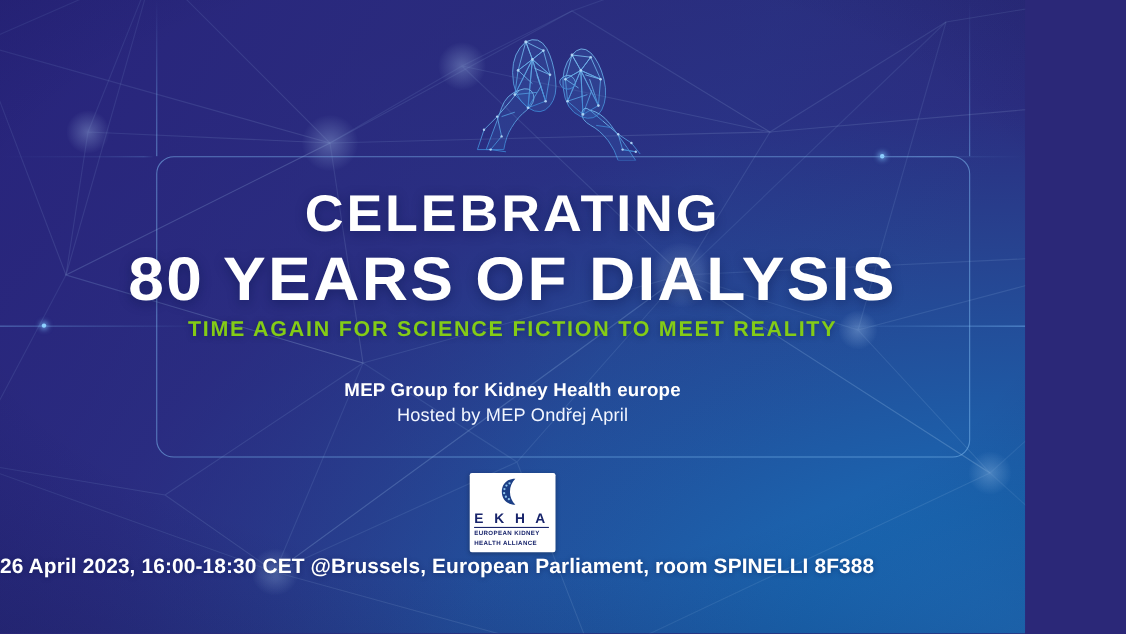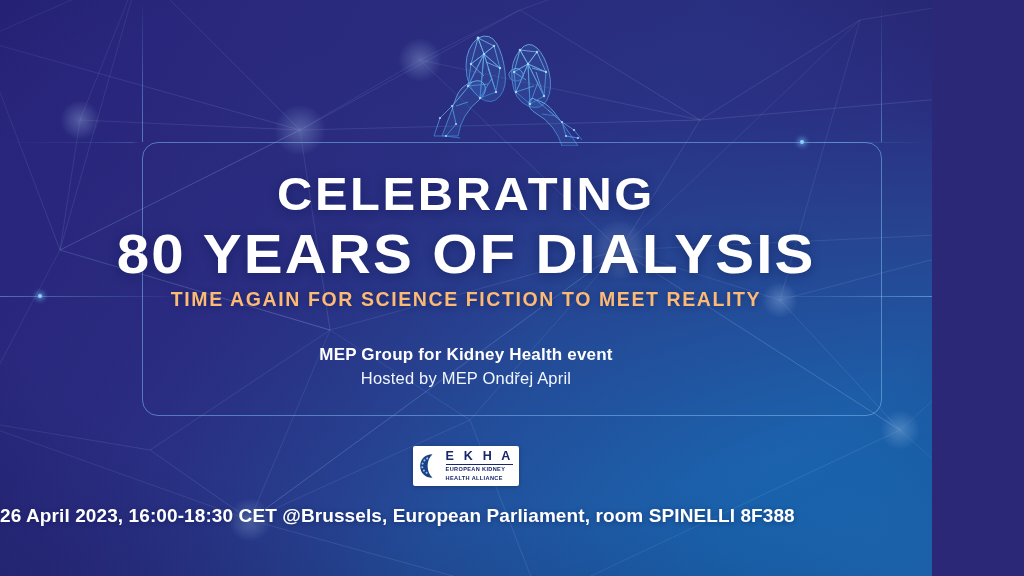--- a/index.html
+++ b/index.html
@@ -69,21 +69,21 @@
     display:block;font-weight:700;line-height:1;
     font-family:"Liberation Sans","DejaVu Sans",sans-serif;
     letter-spacing:2.5px;
     text-shadow:0 2px 10px rgba(8,20,70,.45);
     transform:scaleX(1.04);
   }
   .hl1{font-size:47px;}
   .hl2{font-size:56px;margin-top:9px;letter-spacing:2px;}
   .subhead{
     position:absolute;left:0;right:0;top:288px;text-align:center;
-    color:#fdba74;font-size:19.5px;font-weight:700;letter-spacing:1.6px;
+    color:#84cc16;font-size:19.5px;font-weight:700;letter-spacing:1.6px;
     text-shadow:0 1px 6px rgba(8,20,70,.4);
   }
 
   
   .ev1{
     position:absolute;left:0;right:0;top:345px;text-align:center;
     color:#ffffff;font-size:17px;font-weight:700;letter-spacing:.2px;
   }
   .ev2{
     position:absolute;left:0;right:0;top:369px;text-align:center;
@@ -92,20 +92,21 @@
 
   
   .logos{
     position:absolute;left:0;right:0;top:443px;height:46px;
     display:flex;align-items:center;justify-content:center;gap:26px;
   }
   .ekha{
     background:#ffffff;border-radius:2px;
     padding:4px 6px 4px 4px;display:flex;align-items:center;gap:5px;
     box-shadow:0 1px 4px rgba(0,0,0,.25);
+    flex-direction:column;
   }
   .ekha-mark{width:24px;height:26px;flex:0 0 auto;}
   .ekha-txt{display:flex;flex-direction:column;justify-content:center;}
   .ekha-top{
     font-size:12.5px;font-weight:700;color:#18246b;letter-spacing:3.2px;line-height:1.05;
     border-bottom:1.6px solid #18246b;padding-bottom:1px;
   }
   .ekha-sub{
     font-size:5.6px;font-weight:700;color:#18246b;letter-spacing:.35px;
     line-height:1.3;margin-top:1.5px;
@@ -248,21 +249,21 @@
   <div class="guide-dot" style="left:800px;top:140px;"></div>
 
   <div class="panel"></div>
 
   <div class="headline">
     <span class="hl1">CELEBRATING</span>
     <span class="hl2">80 YEARS OF DIALYSIS</span>
   </div>
   <div class="subhead">TIME AGAIN FOR SCIENCE FICTION TO MEET REALITY</div>
 
-  <div class="ev1">MEP Group for Kidney Health event</div>
+  <div class="ev1">MEP Group for Kidney Health europe</div>
   <div class="ev2">Hosted by MEP Ondřej April</div>
 
   <div class="logos">
 
     <div class="ekha">
       <svg class="ekha-mark" viewBox="0 0 24 26">
         <path d="M15.5 1.2 C7.5 1.2 3.2 6.5 3.2 13 C3.2 19.6 7.6 24.8 15.5 24.8 C12.3 21.6 10.6 17.6 10.6 13 C10.6 8.4 12.3 4.4 15.5 1.2 Z" fill="#1c3f86"></path>
         <g fill="#8fc4ec">
           <circle cx="7.4" cy="7.4" r="1.05"></circle>
           <circle cx="5.6" cy="10.6" r="1.05"></circle>

